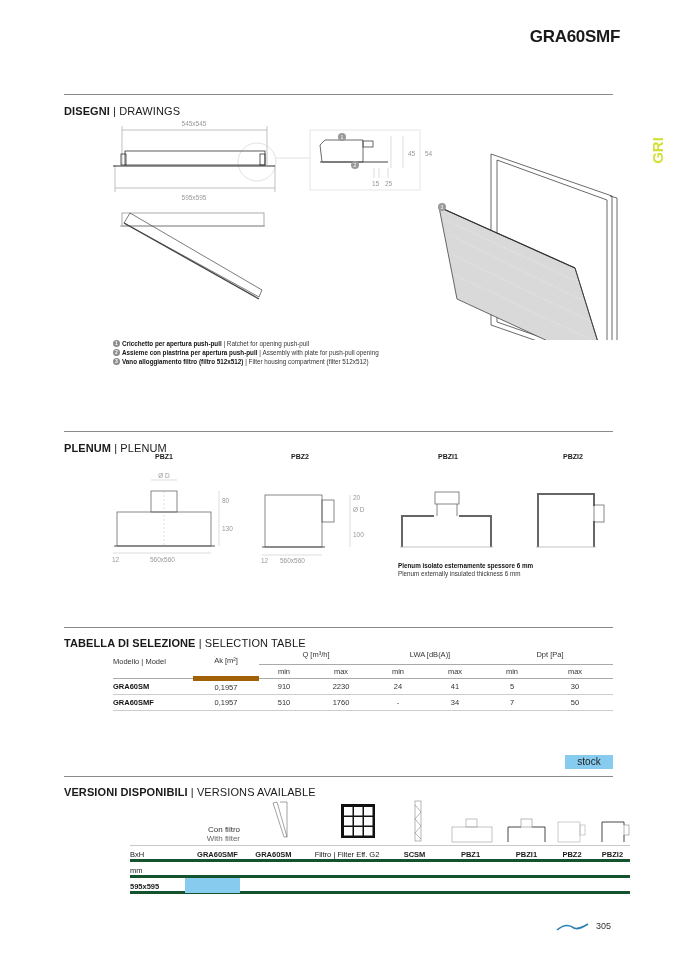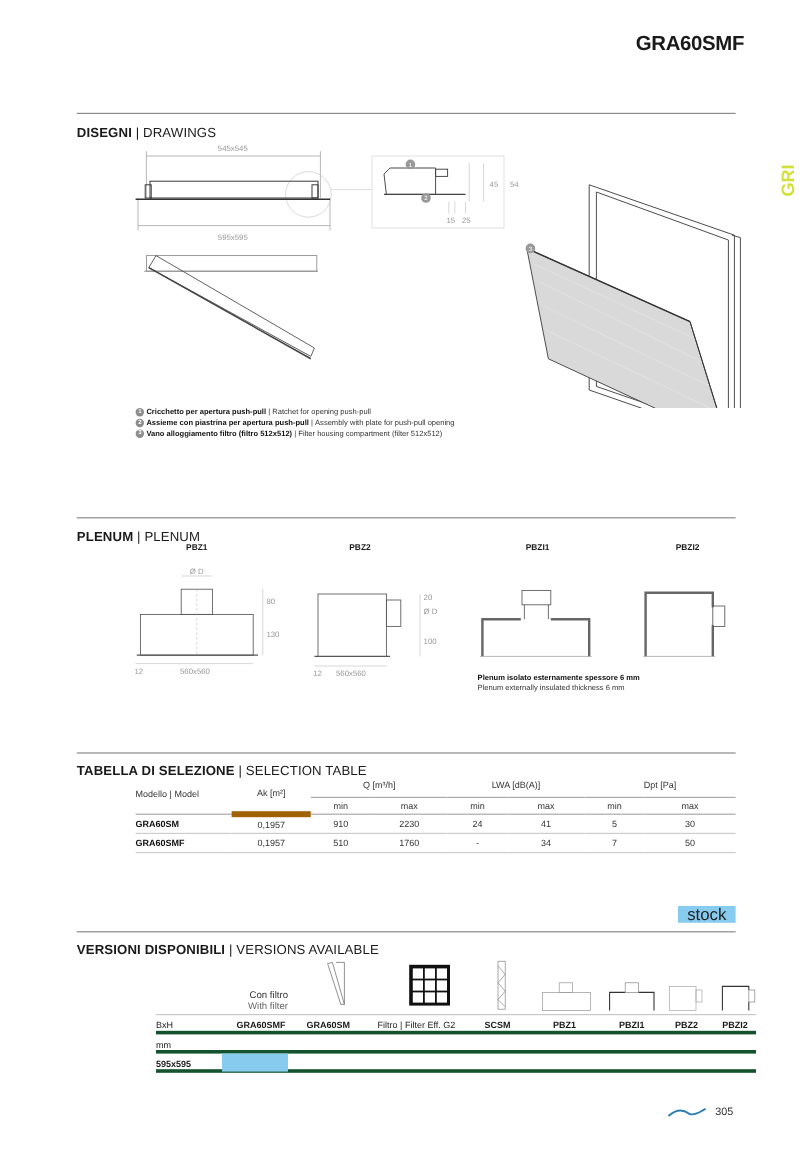--- a/index.html
+++ b/index.html
@@ -22,21 +22,21 @@
   .pl-note { left: 398px; top: 562px; font-size: 6.3px; line-height: 8px; color: #333; }
   .pl-note b { color: #111; }
   table.sel { position: absolute; left: 113px; top: 646px; width: 500px; border-collapse: collapse; font-size: 7.5px; }
   table.sel td, table.sel th { font-weight: normal; text-align: center; color: #333; }
   table.sel .hdr1 th { height: 18px; vertical-align: middle; }
   table.sel .hdr2 th { height: 14px; border-top: 1px solid #aaa; border-bottom: 1px solid #aaa; }
   table.sel .row td { height: 16px; border-bottom: 1px solid #ccc; }
   table.sel td.model { text-align: left; font-weight: bold; color: #111; }
   table.sel th.model-h { text-align: left; border-bottom: 1px solid #aaa; }
   table.sel th.ak-h { border-bottom: 5px solid #a16207; }
-  .stock { left: 565px; top: 755px; width: 48px; height: 14px; background: #87ccef; font-size: 14px; text-align: center; line-height: 14px; color: #222; }
+  .stock { left: 565px; top: 755px; width: 48px; height: 14px; background: #87ccef; font-size: 10px; text-align: center; line-height: 14px; color: #222; }
   .ver-grid { left: 130px; top: 795px; width: 500px; height: 100px; }
   .ver-row { position: absolute; left: 0; width: 500px; border-bottom: 3px solid #14532d; font-size: 7.5px; }
   .ver-cell { position: absolute; text-align: center; }
   .footer-num { left: 596px; top: 921px; font-size: 9px; color: #333; }
 </style>
 </head>
 <body>
 
 <div class="abs product-code">GRA60SMF</div>
 <div class="abs side-tab">

